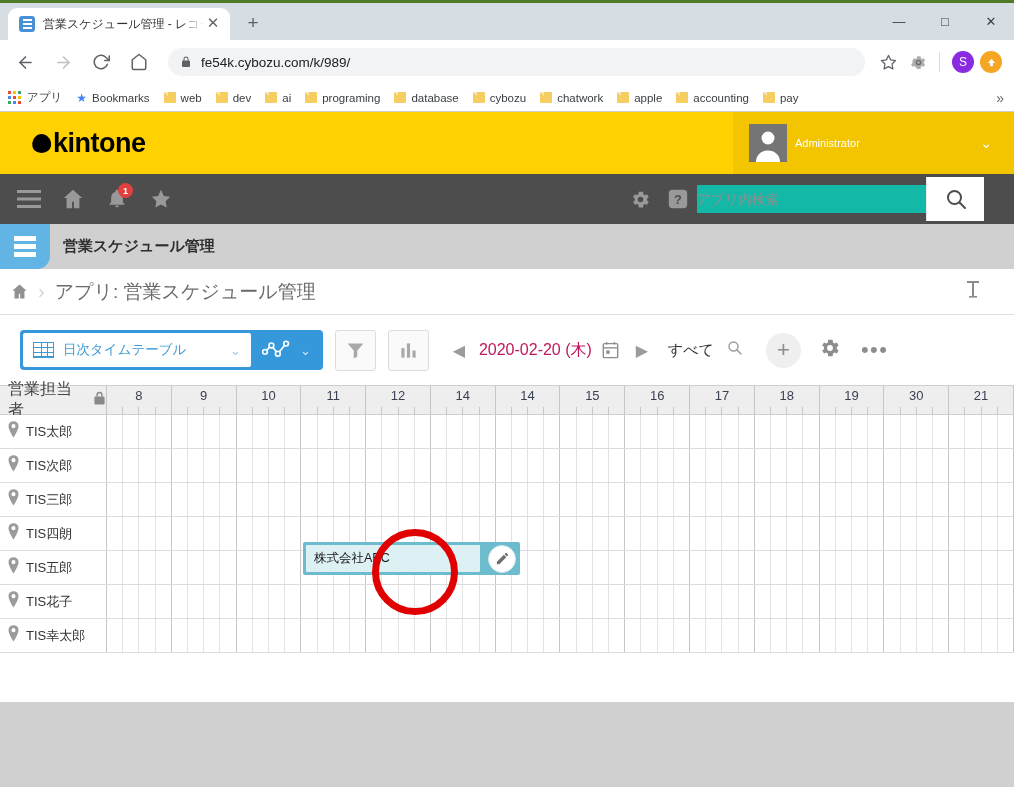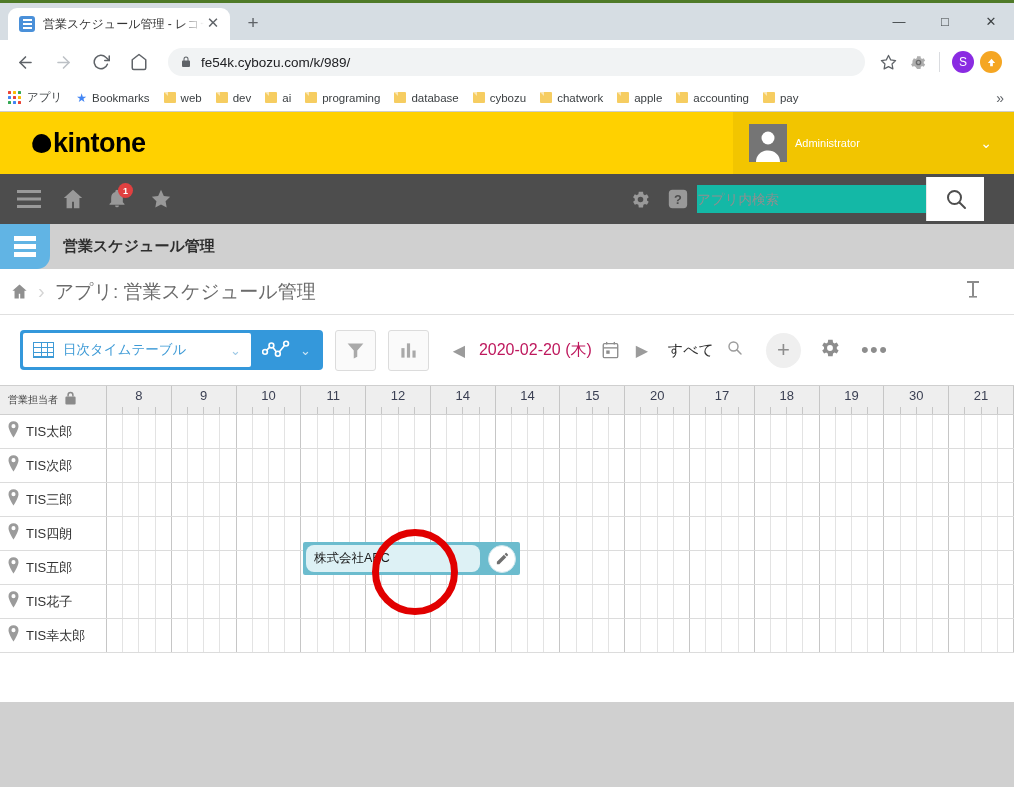--- a/index.html
+++ b/index.html
@@ -194,21 +194,21 @@
   .gear-btn { margin-left: 18px; color: #8d8d8d; }
   .dots-btn { margin-left: 20px; color: #8d8d8d; font-size: 22px; letter-spacing: 1.5px; line-height: 10px; }
 
   
   .timetable { position: relative; background: #fff; border-top: 1px solid #cfcfcf; }
   .tt-head { display: flex; height: 29px; background: #eeeeee; border-bottom: 1px solid #cfcfcf; }
   .tt-namecol {
     width: 107px; flex: 0 0 107px; display: flex; align-items: center; padding-left: 8px;
     border-right: 1px solid #c6c6c6; background: #eeeeee;
   }
-  .tt-namecol-label { font-size: 10px; color: #444; }
+  .tt-namecol-label { font-size: 16px; color: #444; }
   .tt-lock { margin-left: 6px; }
   .tt-hours { flex: 1; display: flex; position: relative; }
   .tt-hour {
     flex: 1; position: relative; display:flex; align-items:flex-start; justify-content:center;
     border-right: 1px solid #c6c6c6; padding-top: 2px; font-size: 13px; color: #3a3f52;
   }
   .tt-hour .ticks { position:absolute; left:0; right:0; bottom:0; height: 7px; display:flex; }
   .tt-hour .ticks i { flex:1; border-right: 1px solid #c6c6c6; }
   .tt-hour .ticks i:last-child { border-right: 0; }
   .tt-body { position: relative; }
@@ -224,21 +224,21 @@
   .tt-cell i { flex: 1; border-right: 1px solid #e3e3e3; }
   .tt-cell i:last-child { border-right: 0; }
 
   
   .event-bar {
     position: absolute; height: 33px; background: #6cbcce; border-radius: 2px;
     display: flex; align-items: center; padding: 3px; z-index: 5;
   }
   .event-bar-text {
     background: #ddf1f5; height: 27px; flex: 1; display: flex; align-items: center;
-    padding-left: 8px; font-size: 12.5px; color: #1a1a1a; border-radius: 8px;
+    padding-left: 8px; font-size: 12.5px; color: #1a1a1a; border-radius: 1px;
     white-space: nowrap; overflow: hidden;
   }
   .event-edit {
     width: 28px; height: 28px; border-radius: 50%; background: #fff; border: 1px solid #cfe6ec;
     display: flex; align-items: center; justify-content: center; margin-left: 8px; margin-right: 1px;
     flex: 0 0 28px;
   }
 
   .annot-circle {
     position: absolute; border: 7px solid #e10000; border-radius: 50%;
@@ -628,21 +628,21 @@
           <div class="tt-hour">
             <span>15</span>
             <div class="ticks">
               <i></i>
               <i></i>
               <i></i>
               <i></i>
             </div>
           </div>
           <div class="tt-hour">
-            <span>20</span>
+            <span>16</span>
             <div class="ticks">
               <i></i>
               <i></i>
               <i></i>
               <i></i>
             </div>
           </div>
           <div class="tt-hour">
             <span>17</span>
             <div class="ticks">

